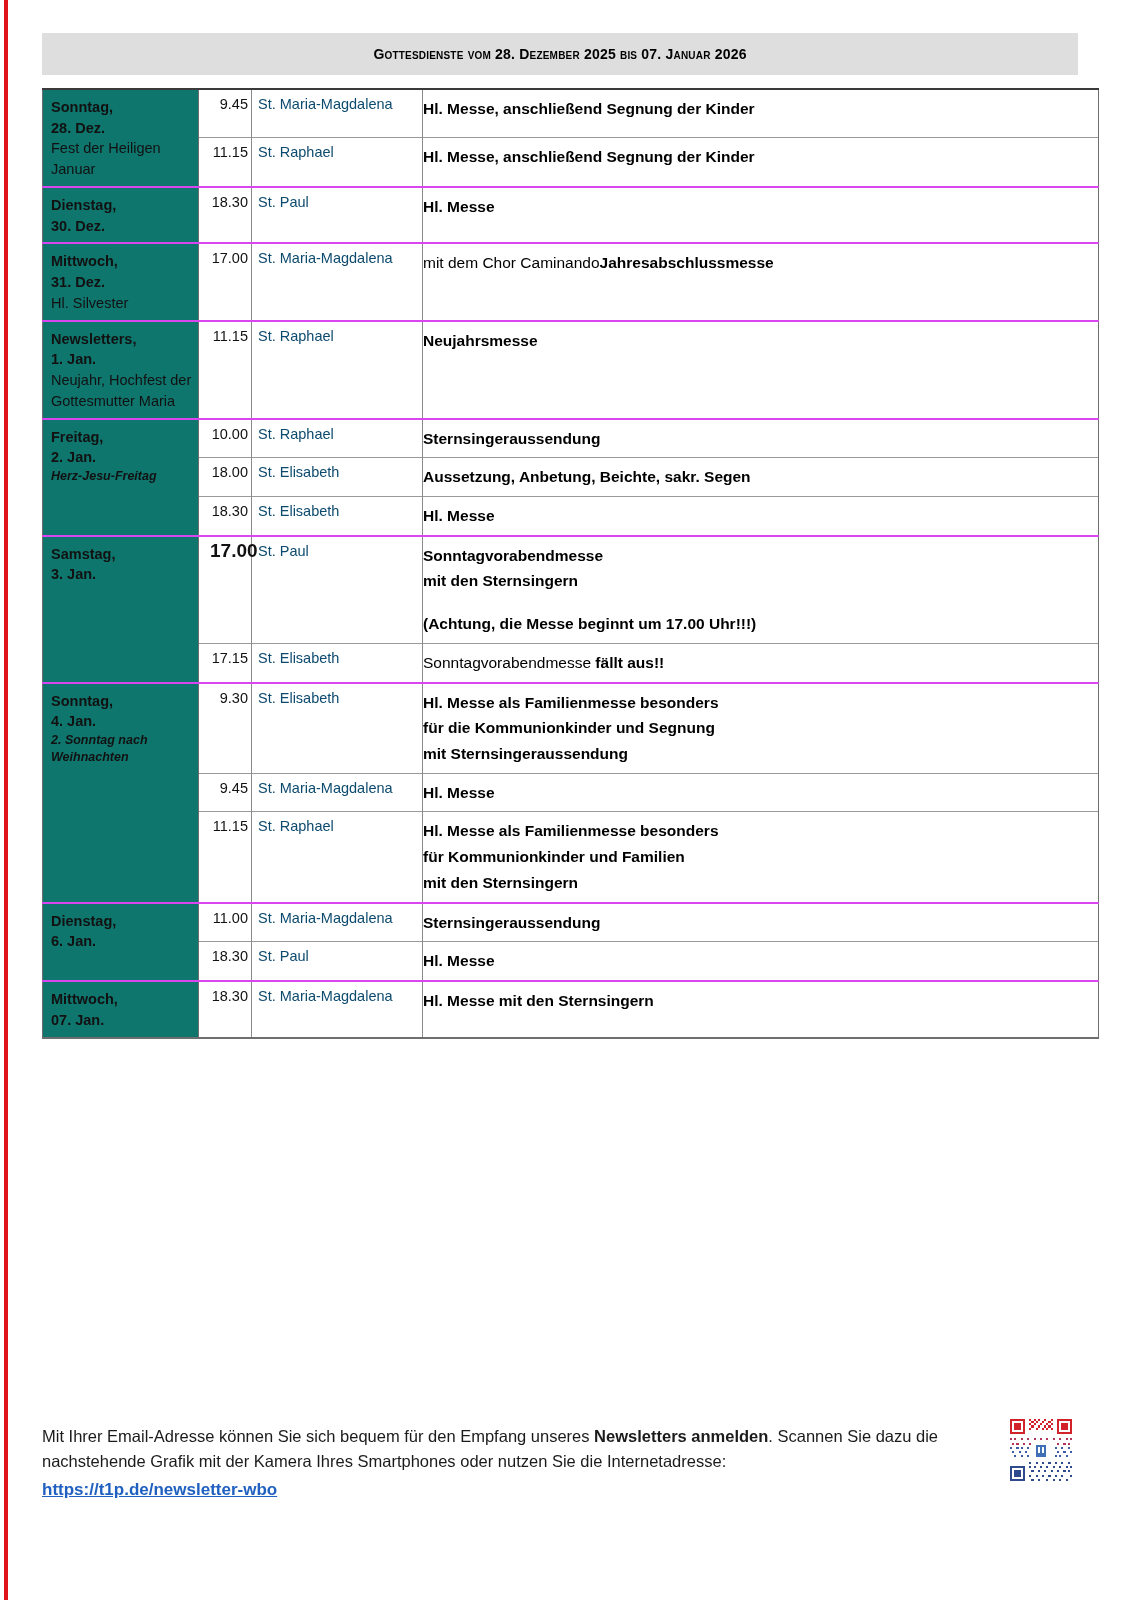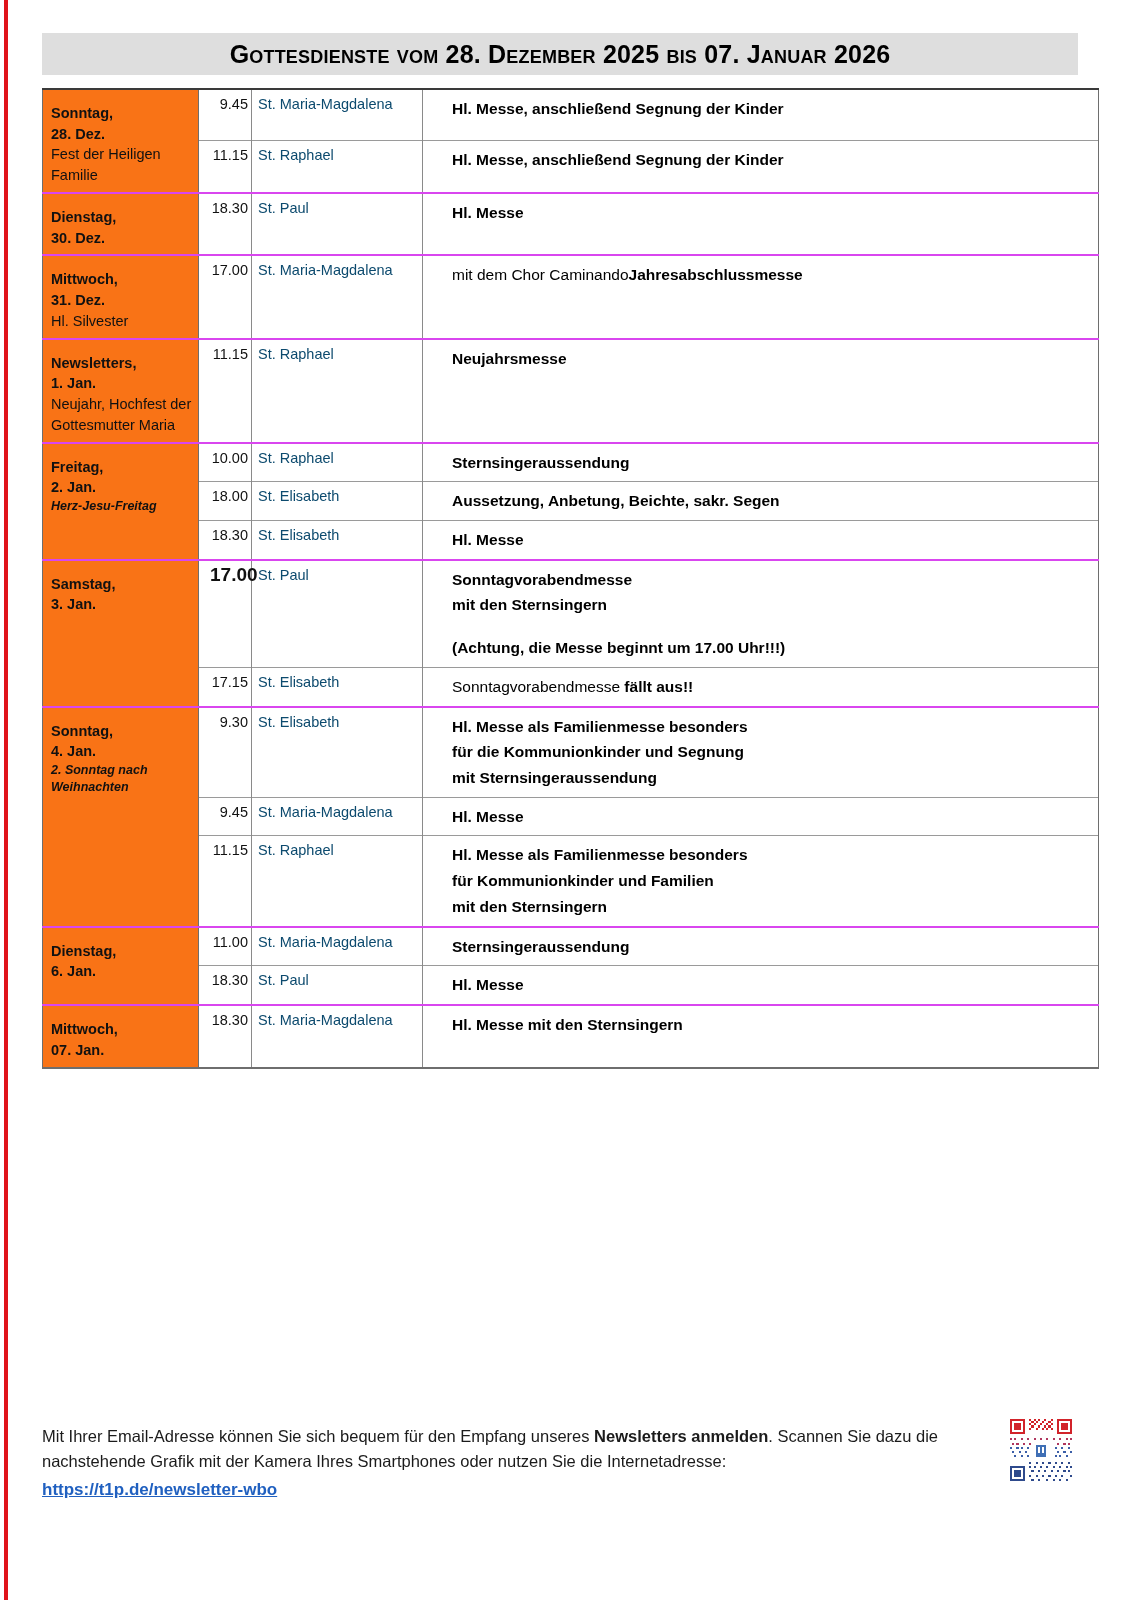--- a/index.html
+++ b/index.html
@@ -19,45 +19,45 @@
   }
 
   
   .title-bar {
     position: absolute; left: 42px; top: 33px;
     width: 1036px; height: 42px;
     background: #dedede;
     display: flex; align-items: center; justify-content: center;
   }
   .title-text {
-    font-size: 25px; font-weight: bold; color: #000;
+    font-size: 14px; font-weight: bold; color: #000;
     font-variant: small-caps; letter-spacing: .2px;
     white-space: nowrap;
   }
 
   
   .schedule {
     position: absolute; left: 42px; top: 88px;
     width: 1056px;
     border-collapse: collapse;
     table-layout: fixed;
   }
   .schedule td { vertical-align: top; padding: 0; }
 
   .col-day   { width: 156px; }
   .col-time  { width: 53px;  }
   .col-place { width: 171px; }
   .col-desc  { width: 676px; }
 
   
   td.day {
-    background: #f97316;
+    background: #0f766e;
     border-left: 1.5px solid #6e6e6e;
     border-right: 1.5px solid #6e6e6e;
-    padding: 13px 6px 6px 8px;
+    padding: 7px 6px 6px 8px;
     font-size: 14.5px; color: #111; line-height: 1.43;
   }
   td.day .d-name { font-weight: bold; display:block; }
   td.day .d-date { font-weight: bold; display:block; }
   td.day .d-note { font-weight: normal; display:block; }
   td.day .d-note-it { font-weight: bold; font-style: italic; font-size: 12.5px; display:block; line-height:1.35; }
 
   td.time {
     text-align: right; padding: 6px 3px 4px 11px;
     font-size: 14.5px; color: #111;
@@ -65,21 +65,21 @@
   }
   td.time.big { font-size: 19px; font-weight: bold; padding-top: 3px; }
 
   td.place {
     padding: 6px 4px 4px 6px;
     font-size: 14.5px; color: #0c4a6e;
     border-right: 1.2px solid #8a8a8a;
   }
 
   td.desc {
-    padding: 6px 8px 6px 29px;
+    padding: 6px 8px 6px 0;
     font-size: 15.5px; color: #000; line-height: 1.66;
     border-right: 1.5px solid #6e6e6e;
   }
   td.desc b { font-weight: bold; }
   td.desc .reg { font-weight: normal; }
   .spacer-line { display:block; height: 17px; }
 
   
   tr.sub td { border-top: 1.1px solid #9a9a9a; }
   tr.grp td { border-top: 2px solid #d946ef; }
@@ -134,21 +134,21 @@
       <col class="col-day">
         <col class="col-time">
         <col class="col-place">
         <col class="col-desc">
     </colgroup>
     <tbody id="schedule-body">
         <tr class="first">
           <td class="day" rowspan="2">
             <span class="d-name">Sonntag,</span>
             <span class="d-date">28. Dez.</span>
-            <span class="d-note">Fest der Heiligen Familie</span>
+            <span class="d-note">Fest der Heiligen Januar</span>
           </td>
           <td class="time">9.45</td>
           <td class="place">St. Maria-Magdalena</td>
           <td class="desc">
             <div><b>Hl. Messe, anschließend Segnung der Kinder</b></div>
           </td>
         </tr>
         <tr class="sub">
           <td class="time">11.15</td>
           <td class="place">St. Raphael</td>

